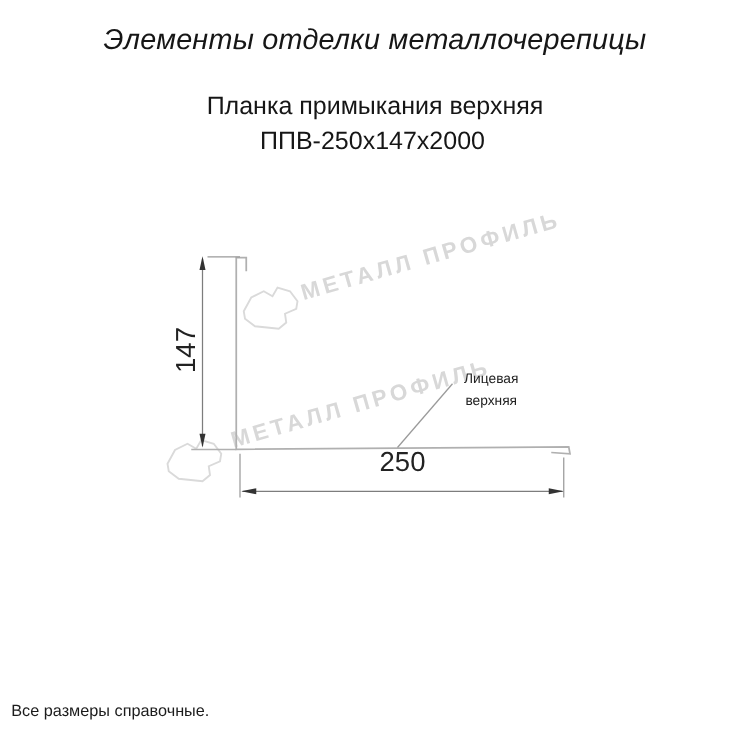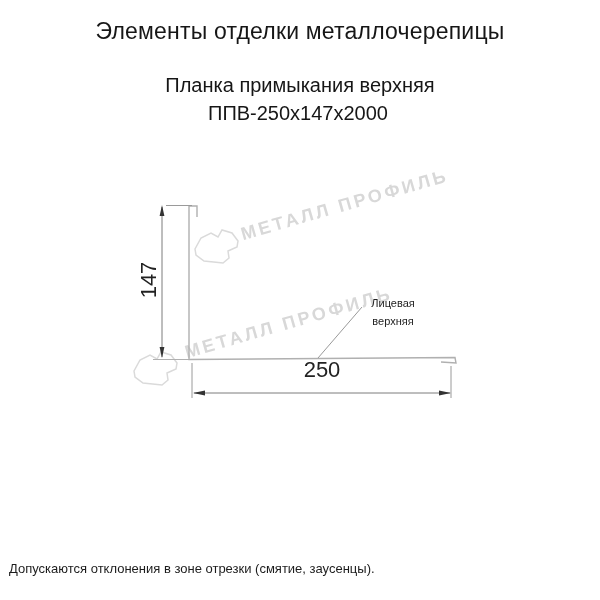--- a/index.html
+++ b/index.html
@@ -3,21 +3,21 @@
 <meta charset="utf-8">
 <style>
   html,body{margin:0;padding:0;}
   body{
     width:600px;height:600px;position:relative;background:#ffffff;
     font-family:"Liberation Sans", sans-serif;overflow:hidden;
   }
   .abs{position:absolute;}
   #page-title{
     left:0;top:18px;width:600px;text-align:center;
-    font-size:23px;color:#161616;letter-spacing:.2px;
+    font-size:23px;color:#161616;letter-spacing:.2px;font-style:italic;
   }
   #product-name{
     left:0;top:74px;width:600px;text-align:center;
     font-size:20px;color:#161616;
   }
   #product-code{
     left:0;top:102px;width:596px;text-align:center;
     font-size:20px;color:#161616;
   }
   #drawing-svg{left:0;top:0;}
@@ -87,14 +87,14 @@
 
 <div class="abs dim-label" id="dim-height-label">147</div>
 <div class="abs dim-label" id="dim-width-label">250</div>
 
 <div class="abs" id="face-side-label">
   <div>Лицевая</div>
   <div>верхняя</div>
 </div>
 
 <div class="abs" id="footer">
-  <div>Допускаются отклонения в зоне отрезки (смятие, заусенцы).</div>
+  <div>Все размеры справочные.</div>
 </div>
 
 </body></html>

